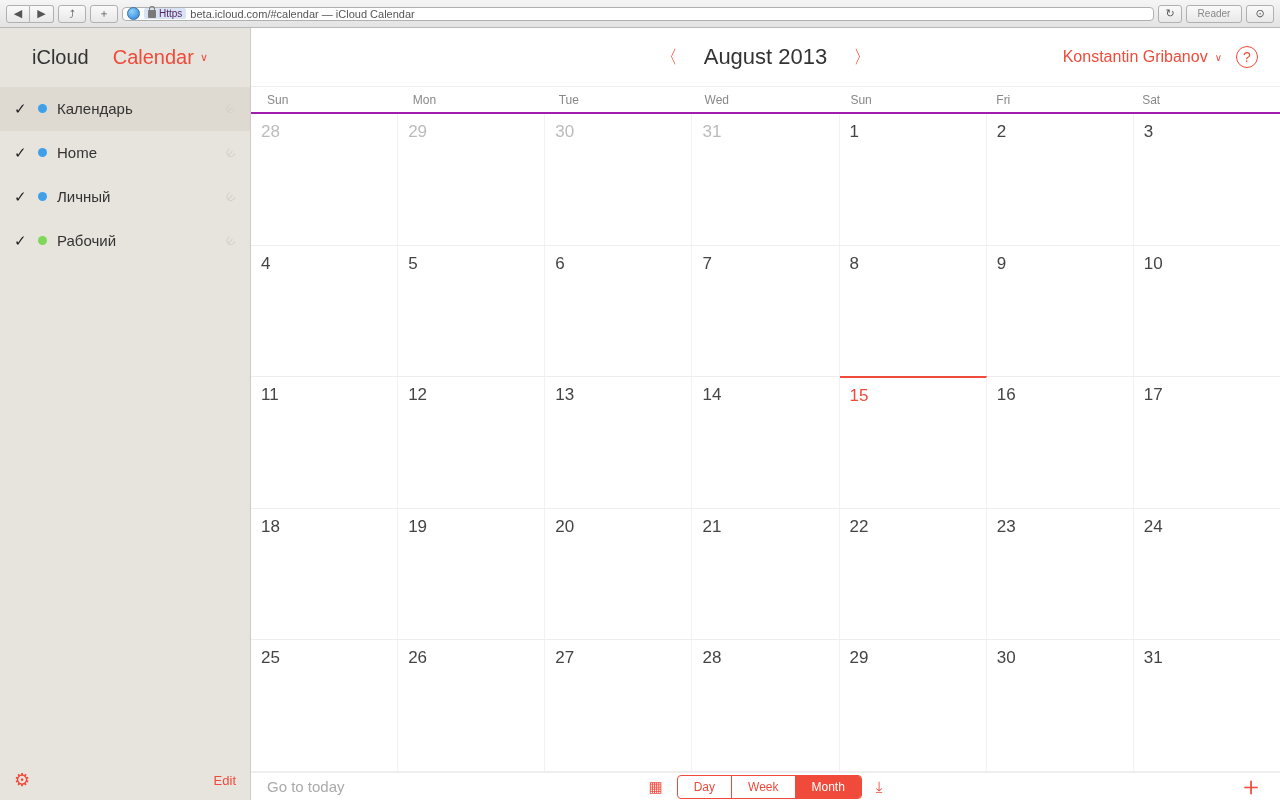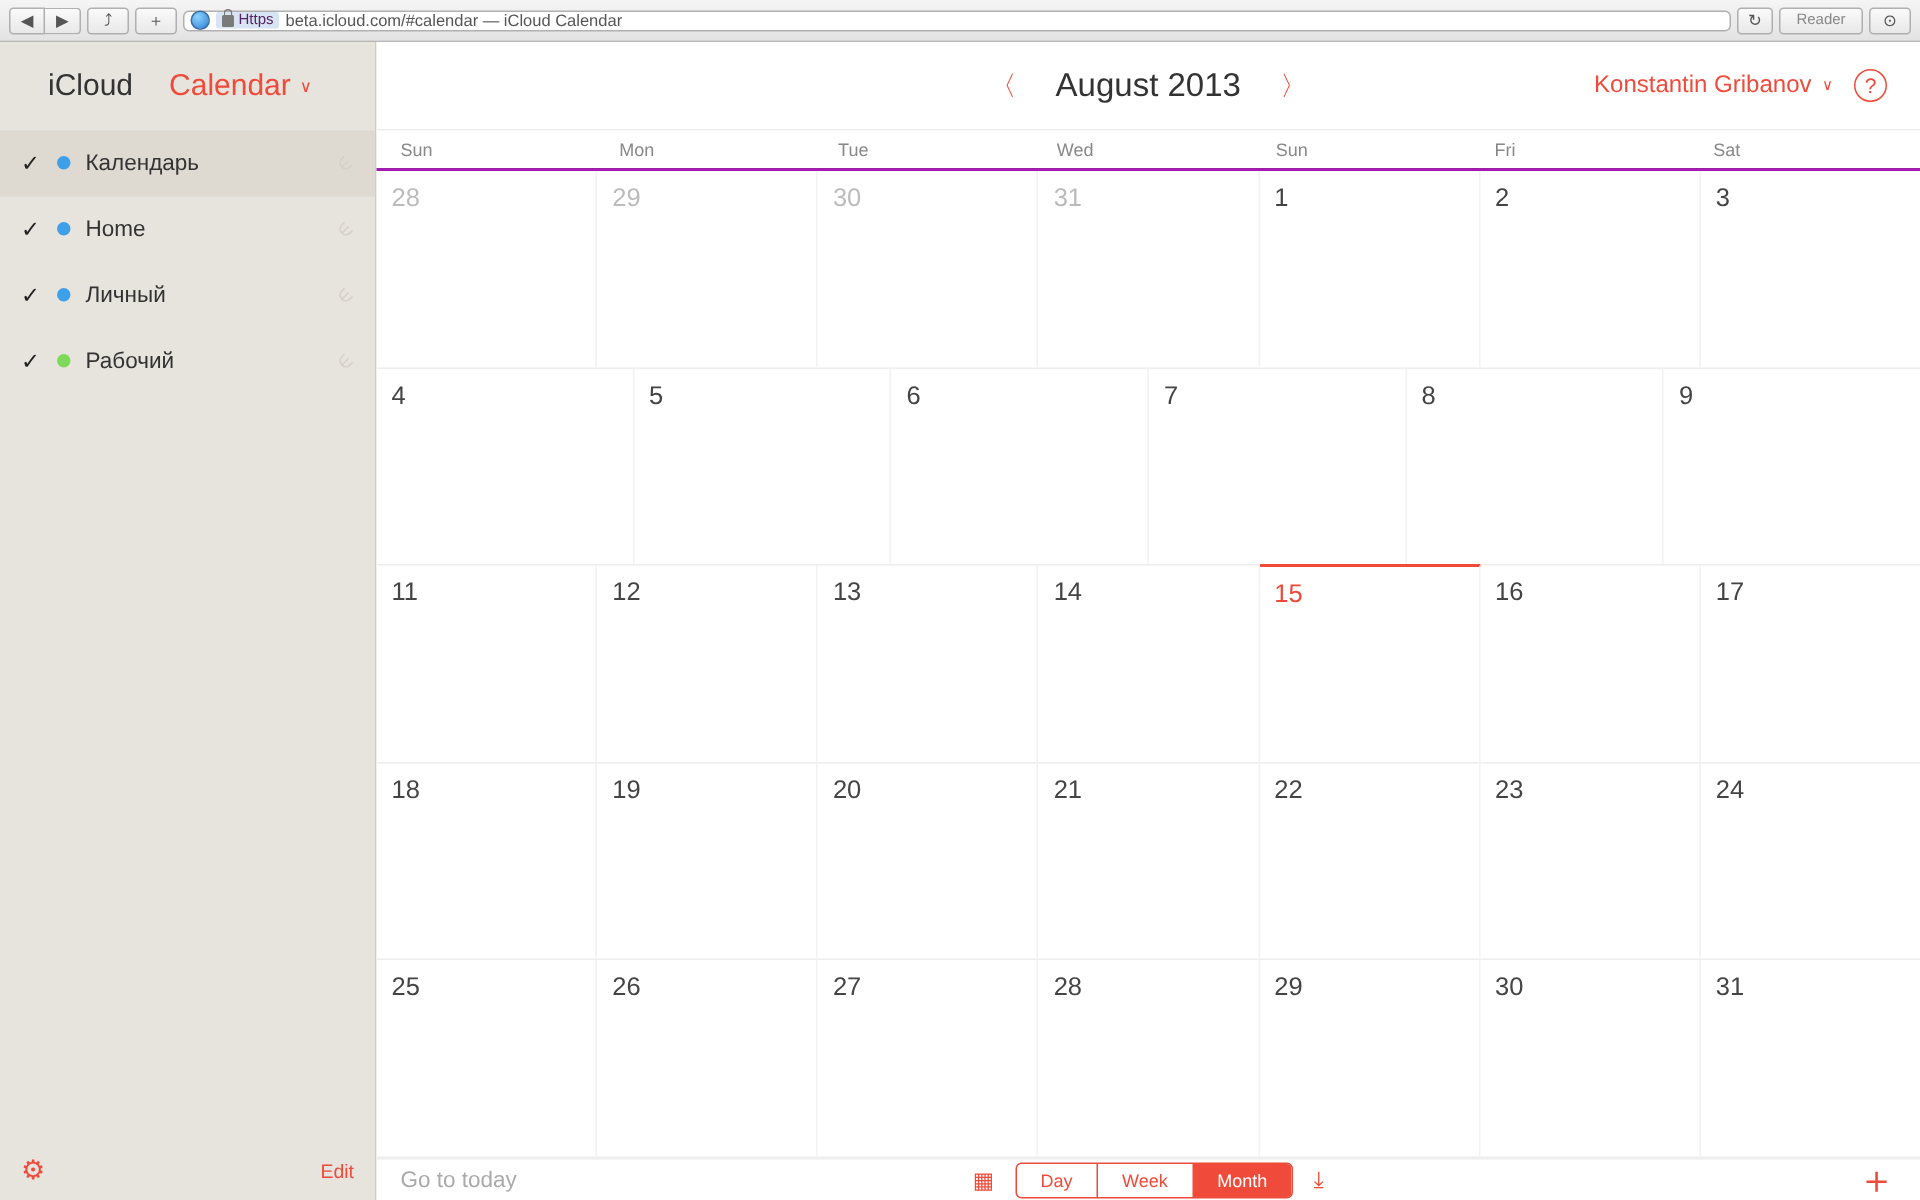--- a/index.html
+++ b/index.html
@@ -159,20 +159,21 @@
           <div class="day"><span class="day-num">2</span></div>
           <div class="day"><span class="day-num">3</span></div>
         </div>
         <div class="week">
           <div class="day"><span class="day-num">4</span></div>
           <div class="day"><span class="day-num">5</span></div>
           <div class="day"><span class="day-num">6</span></div>
           <div class="day"><span class="day-num">7</span></div>
           <div class="day"><span class="day-num">8</span></div>
           <div class="day"><span class="day-num">9</span></div>
+          <div class="day"><span class="day-num">10</span></div>
         </div>
         <div class="week">
           <div class="day"><span class="day-num">11</span></div>
           <div class="day"><span class="day-num">12</span></div>
           <div class="day"><span class="day-num">13</span></div>
           <div class="day"><span class="day-num">14</span></div>
           <div class="day today"><span class="day-num">15</span></div>
           <div class="day"><span class="day-num">16</span></div>
           <div class="day"><span class="day-num">17</span></div>
         </div>

